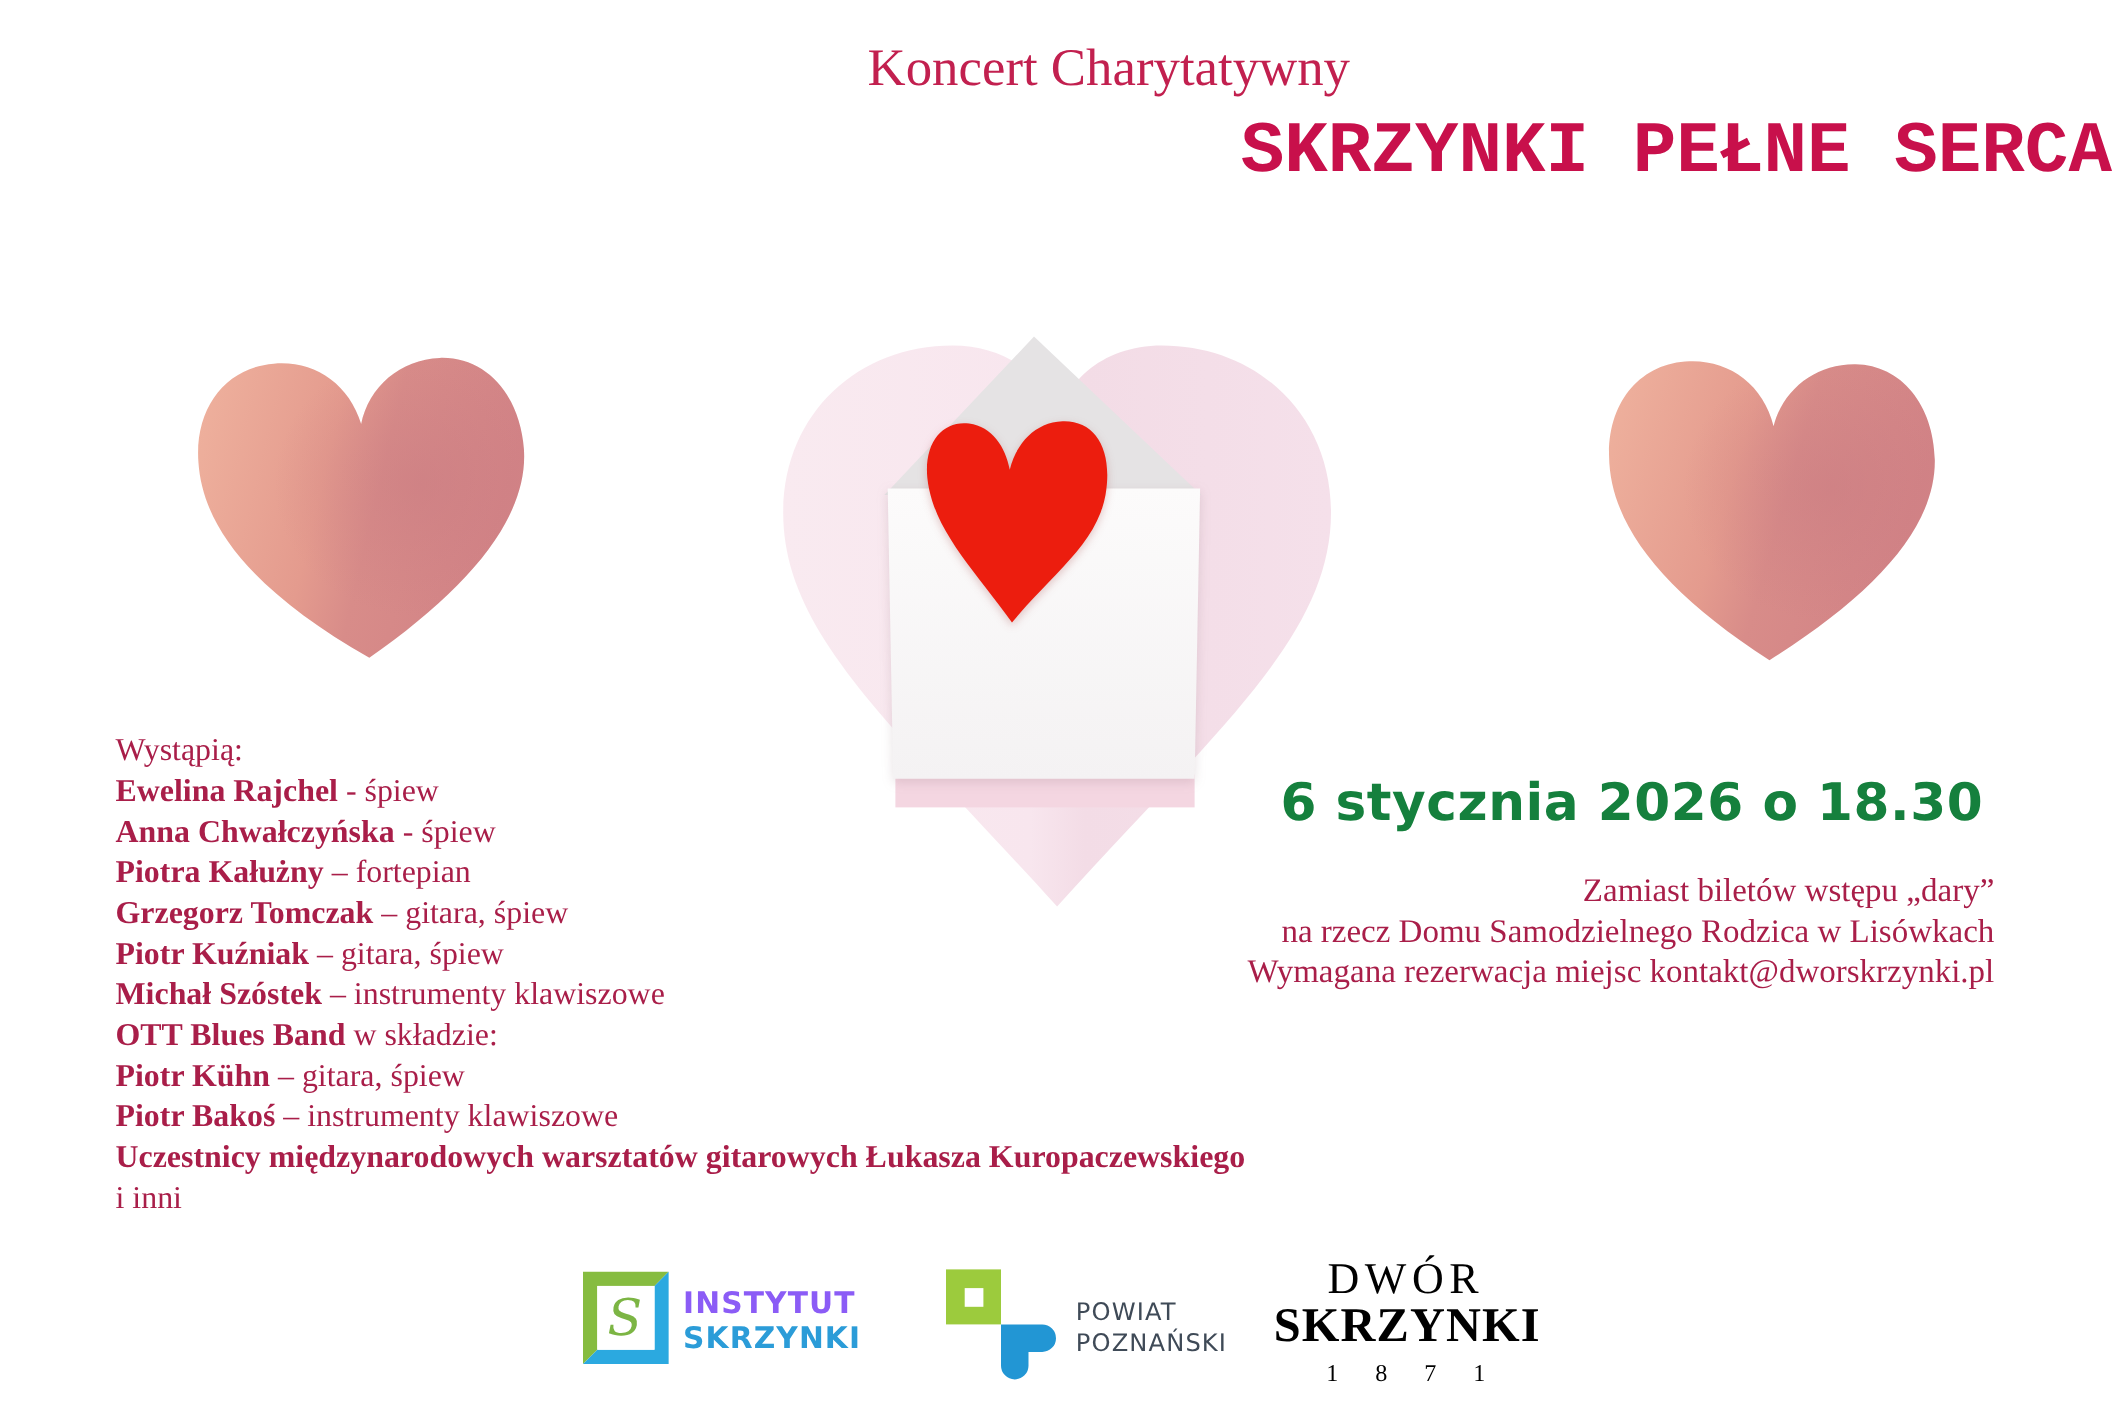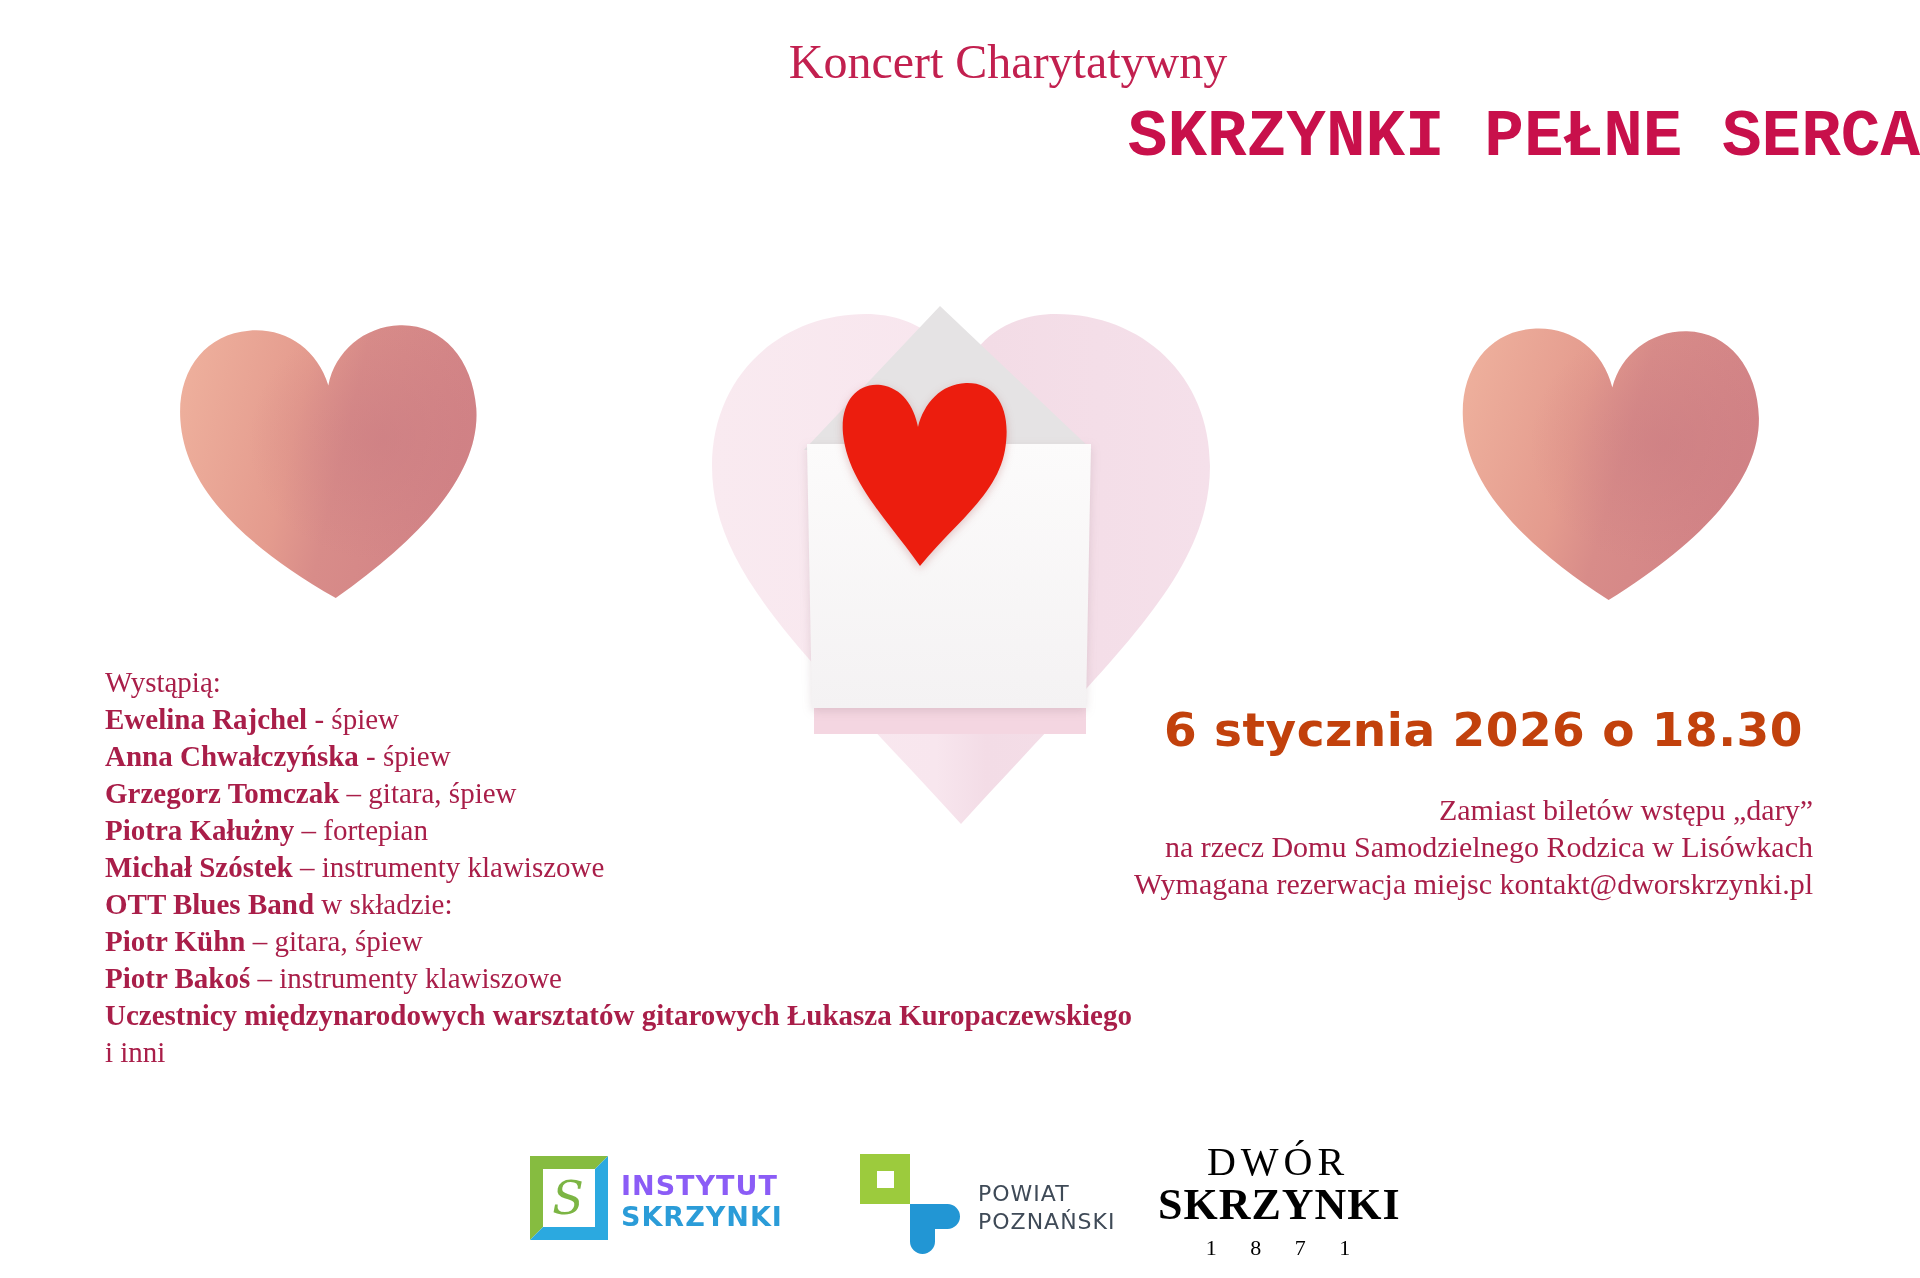--- a/index.html
+++ b/index.html
@@ -21,21 +21,21 @@
 
   
   .lineup{position:absolute;left:105px;top:664px;color:#a91e49;
           font-size:29px;line-height:37px;white-space:nowrap;}
   .lineup .ln{font-weight:bold;margin-top:19px;}
   .lineup-heading{font-weight:normal;}
 
   
   .event{position:absolute;right:107px;top:702px;text-align:right;}
   .event-date{font-family:"DejaVu Sans",sans-serif;font-weight:bold;font-size:47px;
-              letter-spacing:0.5px;color:#c2410c;margin-bottom:34px;padding-right:10px;}
+              letter-spacing:0.5px;color:#15803d;margin-bottom:34px;padding-right:10px;}
   .event-note{font-family:"Liberation Serif",serif;font-size:30px;line-height:37px;color:#a91e49;}
 
   
   .logo{position:absolute;display:flex;align-items:flex-start;}
   .logo-instytut{left:530px;top:1156px;}
   .logo-instytut .mark{width:78px;height:84px;}
   .logo-instytut .text{margin-left:13px;margin-top:14px;font-family:"DejaVu Sans",sans-serif;
                        font-weight:bold;font-size:27px;line-height:31px;letter-spacing:1px;}
   .inst-line1{color:#8b5cf6;}
   .inst-line2{color:#2b9cd8;}
@@ -113,22 +113,23 @@
 
     <path d="M268,290 C234,242 196,206 191,158 C188,125 206,106 229,109
              C250,112 262,130 266,151 C272,127 289,108 314,107
              C344,106 360,133 353,174 C345,219 303,247 268,290 Z" fill="#ec1d0e" style="filter:drop-shadow(0 3px 4px rgba(150,40,40,0.25));"></path>
   </svg>
 
   <div class="lineup">
     <div class="lineup-heading">Wystąpią:</div>
     <div><span class="ln">Ewelina Rajchel</span><span> - śpiew</span></div>
     <div><span class="ln">Anna Chwałczyńska</span><span> - śpiew</span></div>
+    <div><span class="ln">Piotra Kałużny</span><span> – fortepian</span></div>
     <div><span class="ln">Grzegorz Tomczak</span><span> – gitara, śpiew</span></div>
-    <div><span class="ln">Piotra Kałużny</span><span> – fortepian</span></div>
+    <div><span class="ln">Piotr Kuźniak</span><span> – gitara, śpiew</span></div>
     <div><span class="ln">Michał Szóstek</span><span> – instrumenty klawiszowe</span></div>
     <div><span class="ln">OTT Blues Band</span><span> w składzie:</span></div>
     <div><span class="ln">Piotr Kühn</span><span> – gitara, śpiew</span></div>
     <div><span class="ln">Piotr Bakoś</span><span> – instrumenty klawiszowe</span></div>
     <div><span class="ln">Uczestnicy międzynarodowych warsztatów gitarowych Łukasza Kuropaczewskiego</span><span></span></div>
     <div><span class="ln"></span><span>i inni</span></div>
   </div>
 
   <div class="event">
     <div class="event-date">6 stycznia 2026 o 18.30</div>

